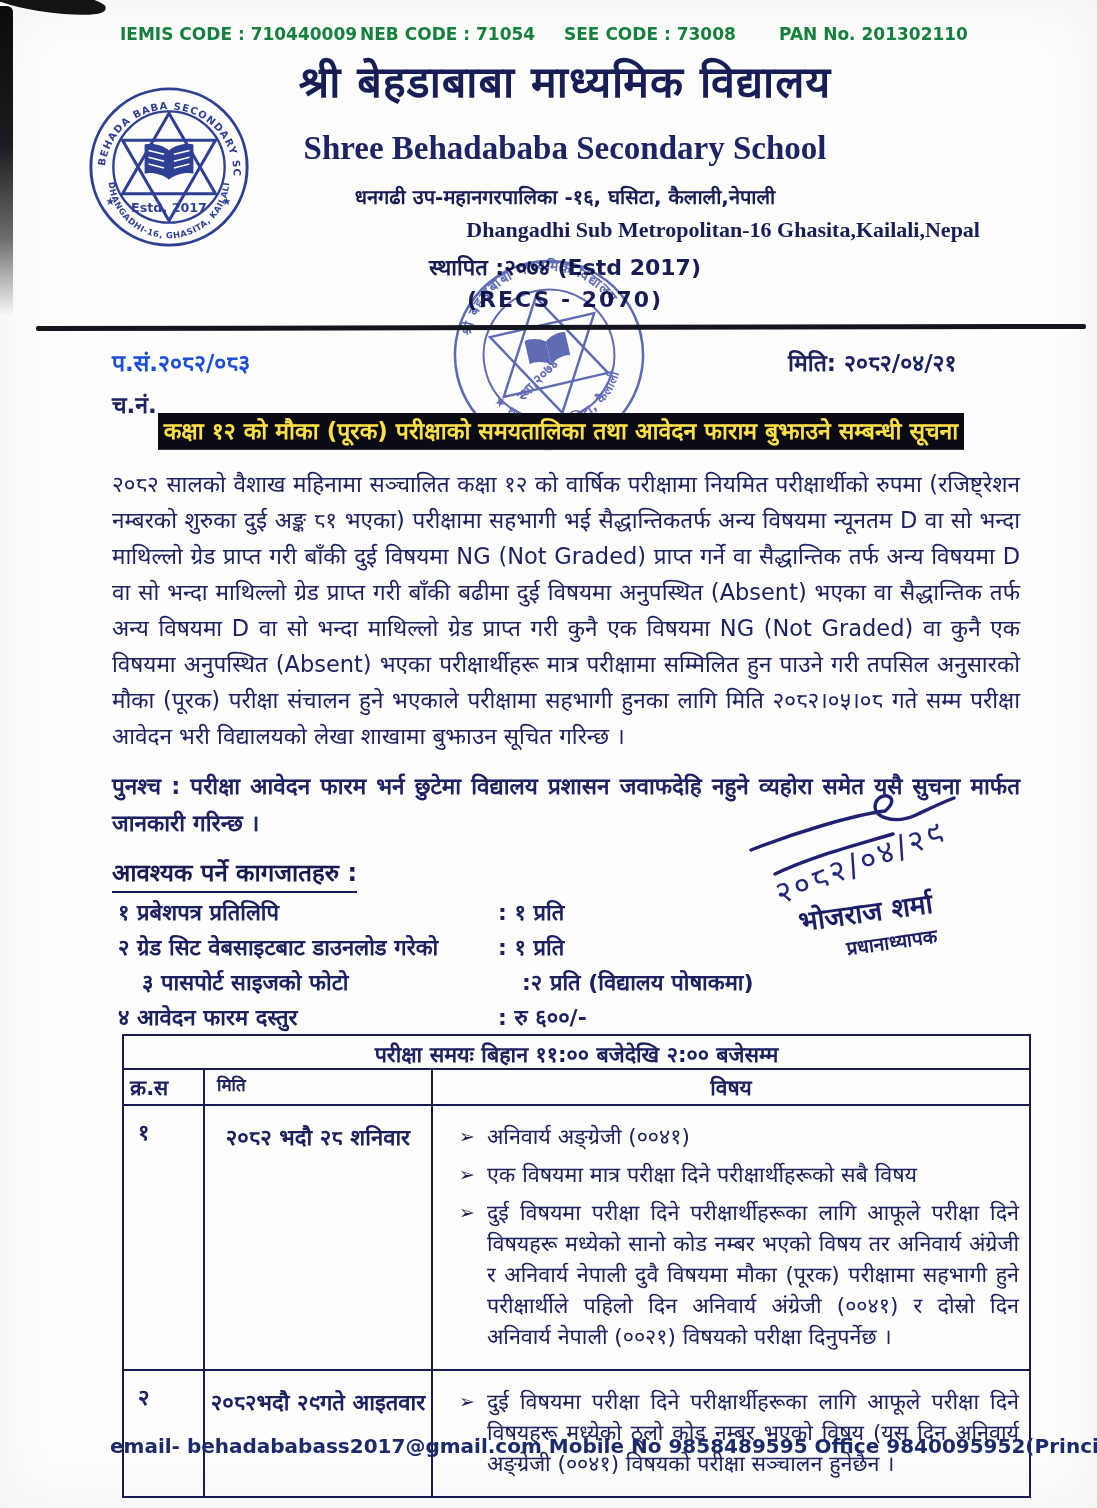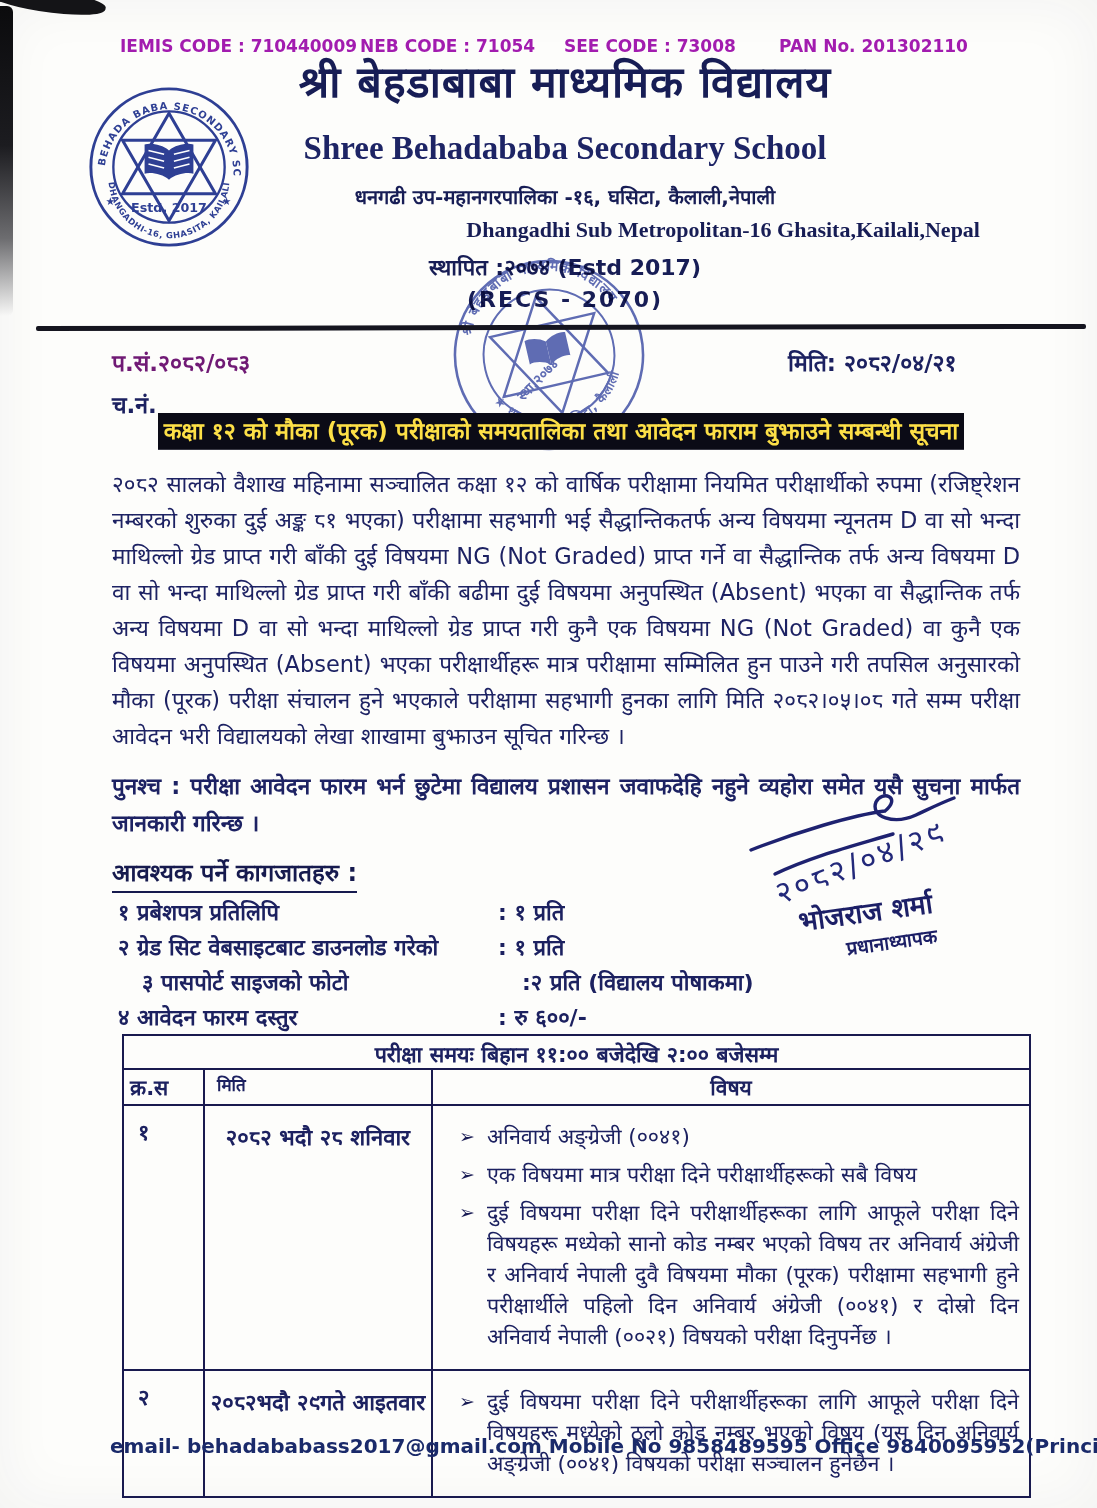--- a/index.html
+++ b/index.html
@@ -14,42 +14,42 @@
   .abs { position:absolute; }
 
   
   .scan-strip { left:0; top:6px; width:13px; height:310px;
     background:linear-gradient(180deg,#0b0b0d 0%,#1c1c20 45%,#6d6d70 75%, rgba(250,250,248,0) 100%);
     border-radius:0 6px 6px 0; }
   .scan-corner { left:-14px; top:-10px; width:120px; height:22px; background:#141417;
     transform:rotate(9deg); border-radius:50% 40% 60% 50%; }
 
   
-  .codes-row { top:36px; left:0; width:1097px; height:26px; font-weight:bold;
-    font-size:17px; color:#a21caf; }
+  .codes-row { top:24px; left:0; width:1097px; height:26px; font-weight:bold;
+    font-size:17px; color:#15803d; }
   .codes-row span { position:absolute; white-space:nowrap; }
   .code-0 { left:120px; } .code-1 { left:360px; } .code-2 { left:564px; } .code-3 { left:779px; }
 
   .head-center { left:150px; top:52px; width:830px; text-align:center; color:#171d55; }
   .np-title   { font-size:43px; font-weight:bold; letter-spacing:1px; line-height:60px; }
   .en-title   { font-family:"Liberation Serif", serif; font-size:33px; font-weight:bold;
                 margin-top:18px; color:#1d2465; }
   .np-addr    { font-size:20px; font-weight:bold; margin-top:16px; }
   .en-addr    { font-family:Liberation Serif, serif; font-size:22px; font-weight:bold; margin-top:7px;text-align:right; }
   .estd-line  { font-size:22px; font-weight:bold; margin-top:8px; }
   .recs-line  { font-size:22px; font-weight:bold; margin-top:6px; letter-spacing:2px; }
 
   .logo-box  { left:86px; top:84px; width:166px; height:166px; }
   .stamp-box { left:450px; top:256px; width:198px; height:198px; opacity:.82;
                transform:rotate(-13deg); mix-blend-mode:multiply; }
 
   .rule { left:36px; top:325px; width:1050px; height:5px; background:#15151f;
           transform:rotate(-0.12deg); border-radius:2px; }
 
-  .ref-no  { left:112px; top:346px; font-size:23px; font-weight:bold; color:#701a75; }
+  .ref-no  { left:112px; top:346px; font-size:23px; font-weight:bold; color:#1d4ed8; }
   .ser-no  { left:112px; top:388px; font-size:23px; font-weight:bold; color:#1c2160; }
   .iss-date{ left:788px; top:346px; font-size:23px; font-weight:bold; color:#1c2160; }
 
   .title-bar { left:158px; top:413px; width:806px; height:36px; background:#0b0b16;
     color:#fde047; font-size:23px; font-weight:bold; text-align:center; line-height:36px;
     white-space:nowrap; box-shadow:0 1px 0 #3a3a46; }
 
   .body-par { left:112px; top:466px; width:908px; font-size:22.5px; line-height:36px;
     text-align:justify; font-weight:400; }
   .ps-par   { left:112px; top:768px; width:908px; font-size:22.5px; line-height:37px;

